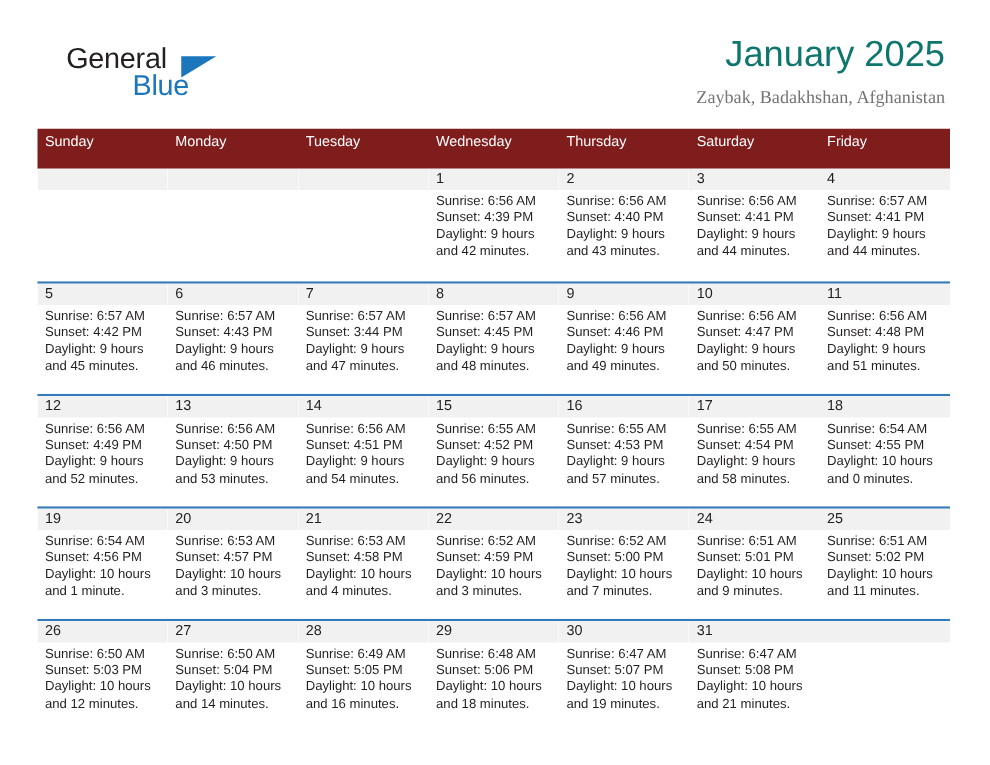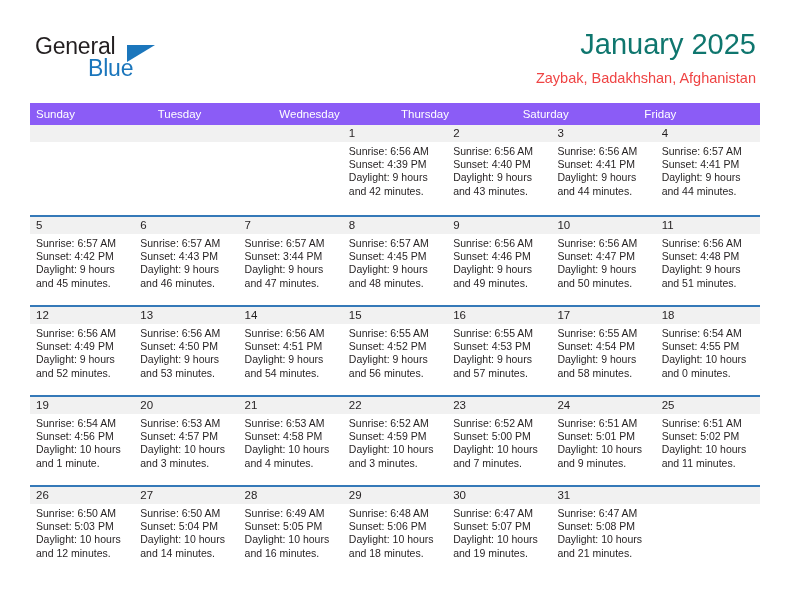--- a/index.html
+++ b/index.html
@@ -24,21 +24,21 @@
   
   .header {
     position: absolute;
     left: 0;
     top: 0;
     width: 792px;
     height: 103px;
   }
   .logo {
     position: absolute;
-    left: 35px;
+    left: 53px;
     top: 33px;
     width: 230px;
     height: 52px;
   }
   .logo-general {
     position: absolute;
     left: 0;
     top: 0;
     font-size: 23px;
     letter-spacing: -0.2px;
@@ -73,36 +73,37 @@
   .cal-title {
     font-size: 29px;
     font-weight: normal;
     color: #0f766e;
     line-height: 34px;
     white-space: nowrap;
   }
   .cal-subtitle {
     margin-top: 8px;
     font-size: 14.5px;
-    color: #ef4444;
+    color: #737373;
     line-height: 18px;
     white-space: nowrap;
+    font-family: Liberation Serif, serif;
   }
 
   
   .calendar {
     position: absolute;
     left: 30px;
     top: 103px;
     width: 730px;
   }
   .weekdays {
     display: flex;
-    background: #8b5cf6;
-    height: 22px;
+    background: #7f1d1d;
+    height: 32px;
   }
   .weekday {
     flex: 1 1 0;
     color: #ffffff;
     font-size: 11.5px;
     line-height: 22px;
     padding-left: 6px;
     box-sizing: border-box;
     white-space: nowrap;
     overflow: hidden;
@@ -162,20 +163,21 @@
     <div class="title-block">
       <div class="cal-title">January 2025</div>
       <div class="cal-subtitle">Zaybak, Badakhshan, Afghanistan</div>
     </div>
 
   </div>
 
   <div class="calendar">
     <div class="weekdays">
         <div class="weekday">Sunday</div>
+        <div class="weekday">Monday</div>
         <div class="weekday">Tuesday</div>
         <div class="weekday">Wednesday</div>
         <div class="weekday">Thursday</div>
         <div class="weekday">Saturday</div>
         <div class="weekday">Friday</div>
       </div>
     <div id="weeks-container">
         <div class="week">
           <div class="day empty">
             <div class="daynum-band"></div>

